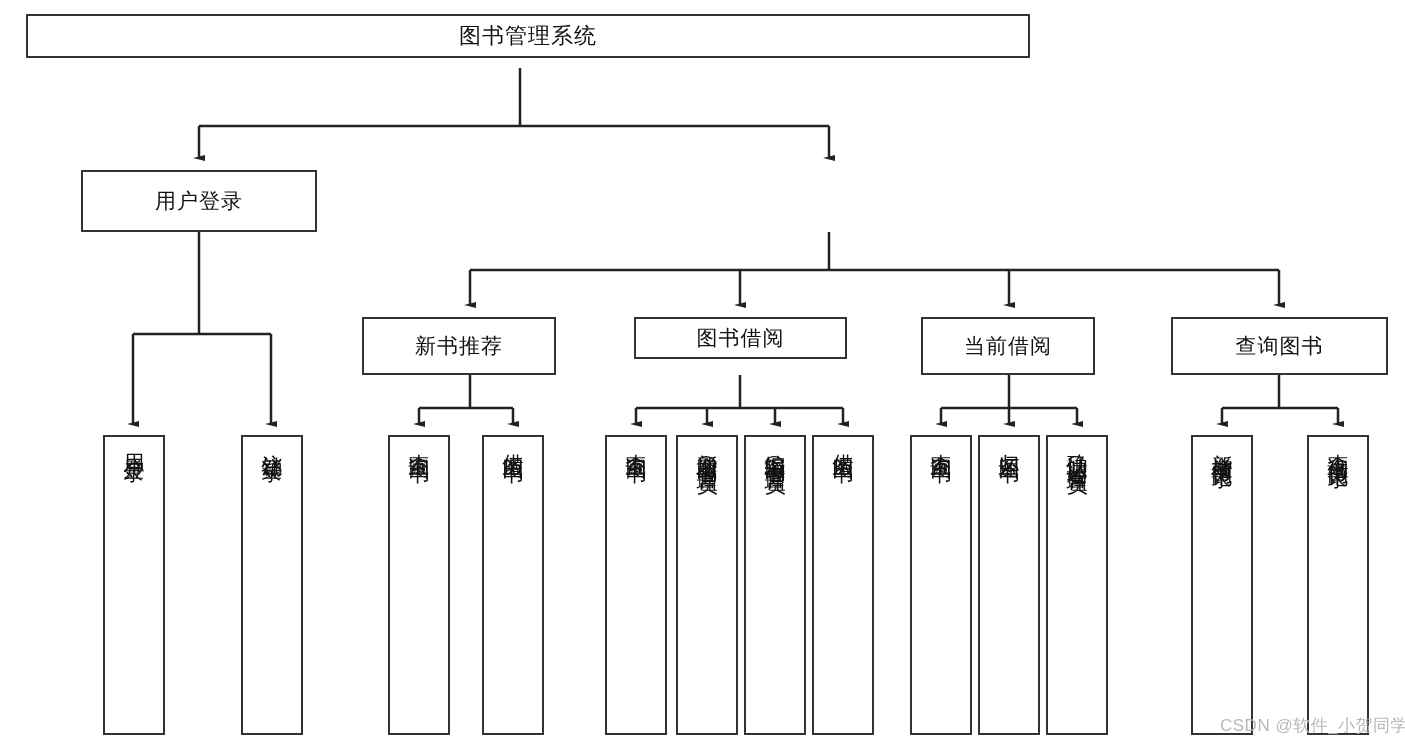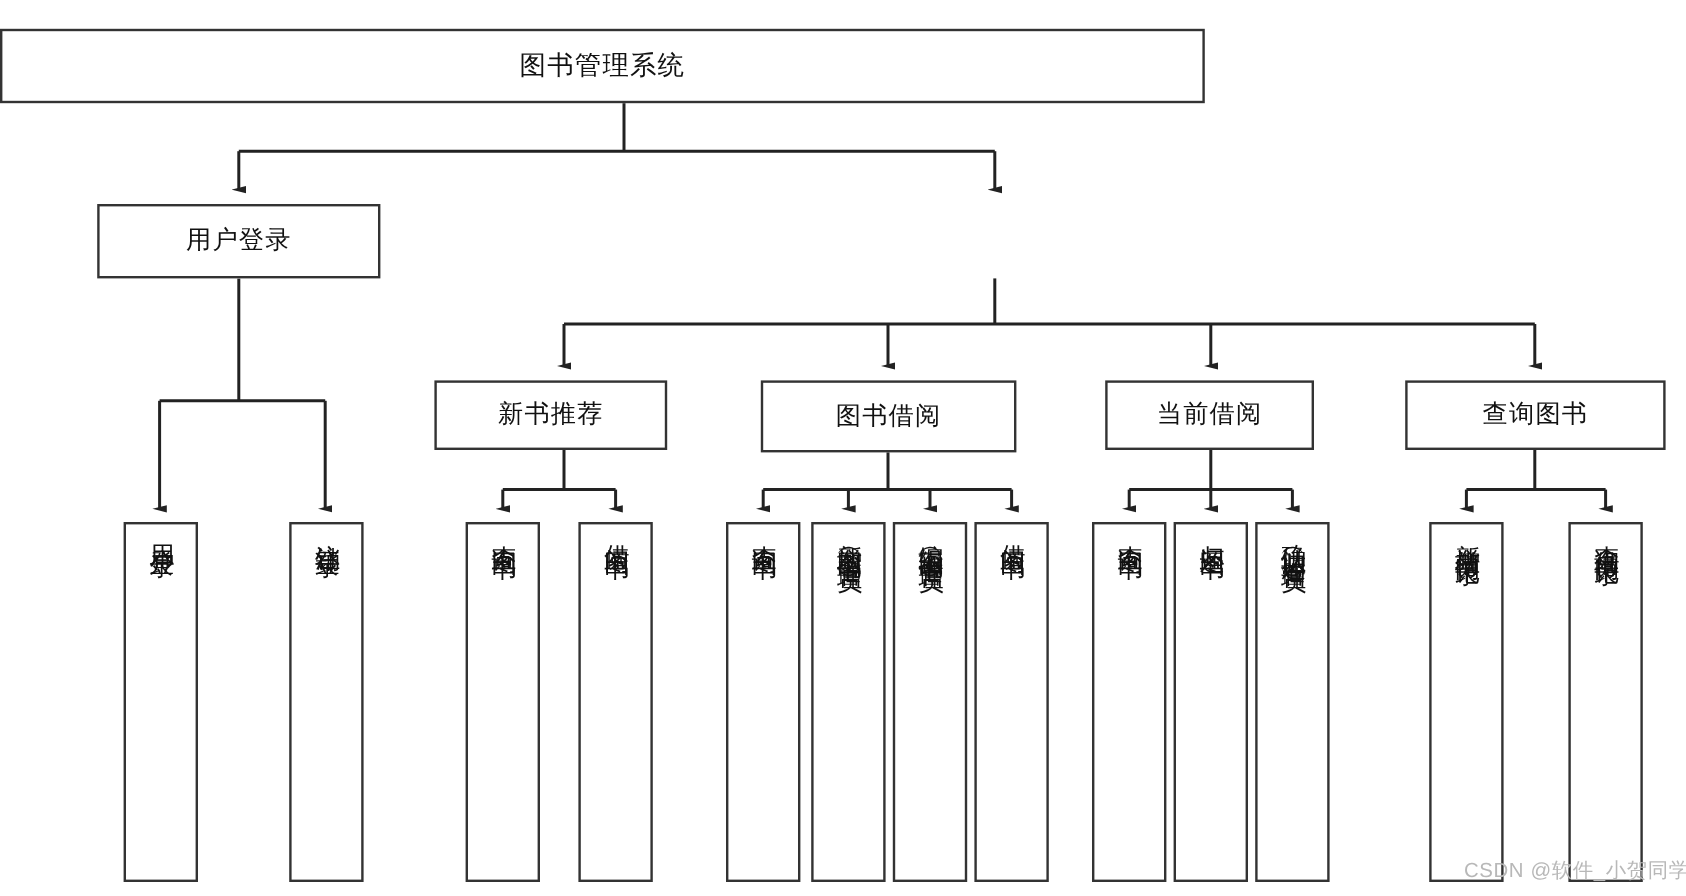--- a/index.html
+++ b/index.html
@@ -117,32 +117,32 @@
       <path d="M 1009 408 L 1009 424" marker-end="url(#arrowhead)"></path>
       <path d="M 1077 408 L 1077 424" marker-end="url(#arrowhead)"></path>
 
       <path d="M 1279 375 L 1279 408"></path>
       <path d="M 1222 408 L 1338 408"></path>
       <path d="M 1222 408 L 1222 424" marker-end="url(#arrowhead)"></path>
       <path d="M 1338 408 L 1338 424" marker-end="url(#arrowhead)"></path>
     </g>
   </svg>
 
-  <div class="node root" style="left:0; top:14px; width:1004px; height:62px;margin-top:10px;">
+  <div class="node root" style="left:26px; top:14px; width:1004px; height:44px;">
     <span class="label">图书管理系统</span>
   </div>
 
   <div class="node level2" style="left:81px; top:170px; width:236px; height:62px;">
     <span class="label">用户登录</span>
   </div>
 
   <div class="node level3" style="left:362px; top:317px; width:194px; height:58px;">
     <span class="label">新书推荐</span>
   </div>
-  <div class="node level3" style="left:634px; top:317px; width:213px; height:60px;">
+  <div class="node level3" style="left:634px; top:317px; width:213px; height:42px;">
     <span class="label">图书借阅</span>
   </div>
   <div class="node level3" style="left:921px; top:317px; width:174px; height:58px;">
     <span class="label">当前借阅</span>
   </div>
   <div class="node level3" style="left:1171px; top:317px; width:217px; height:58px;">
     <span class="label">查询图书</span>
   </div>
 
   <div class="node vertical" style="left:103px; top:435px; width:62px; height:300px;">

